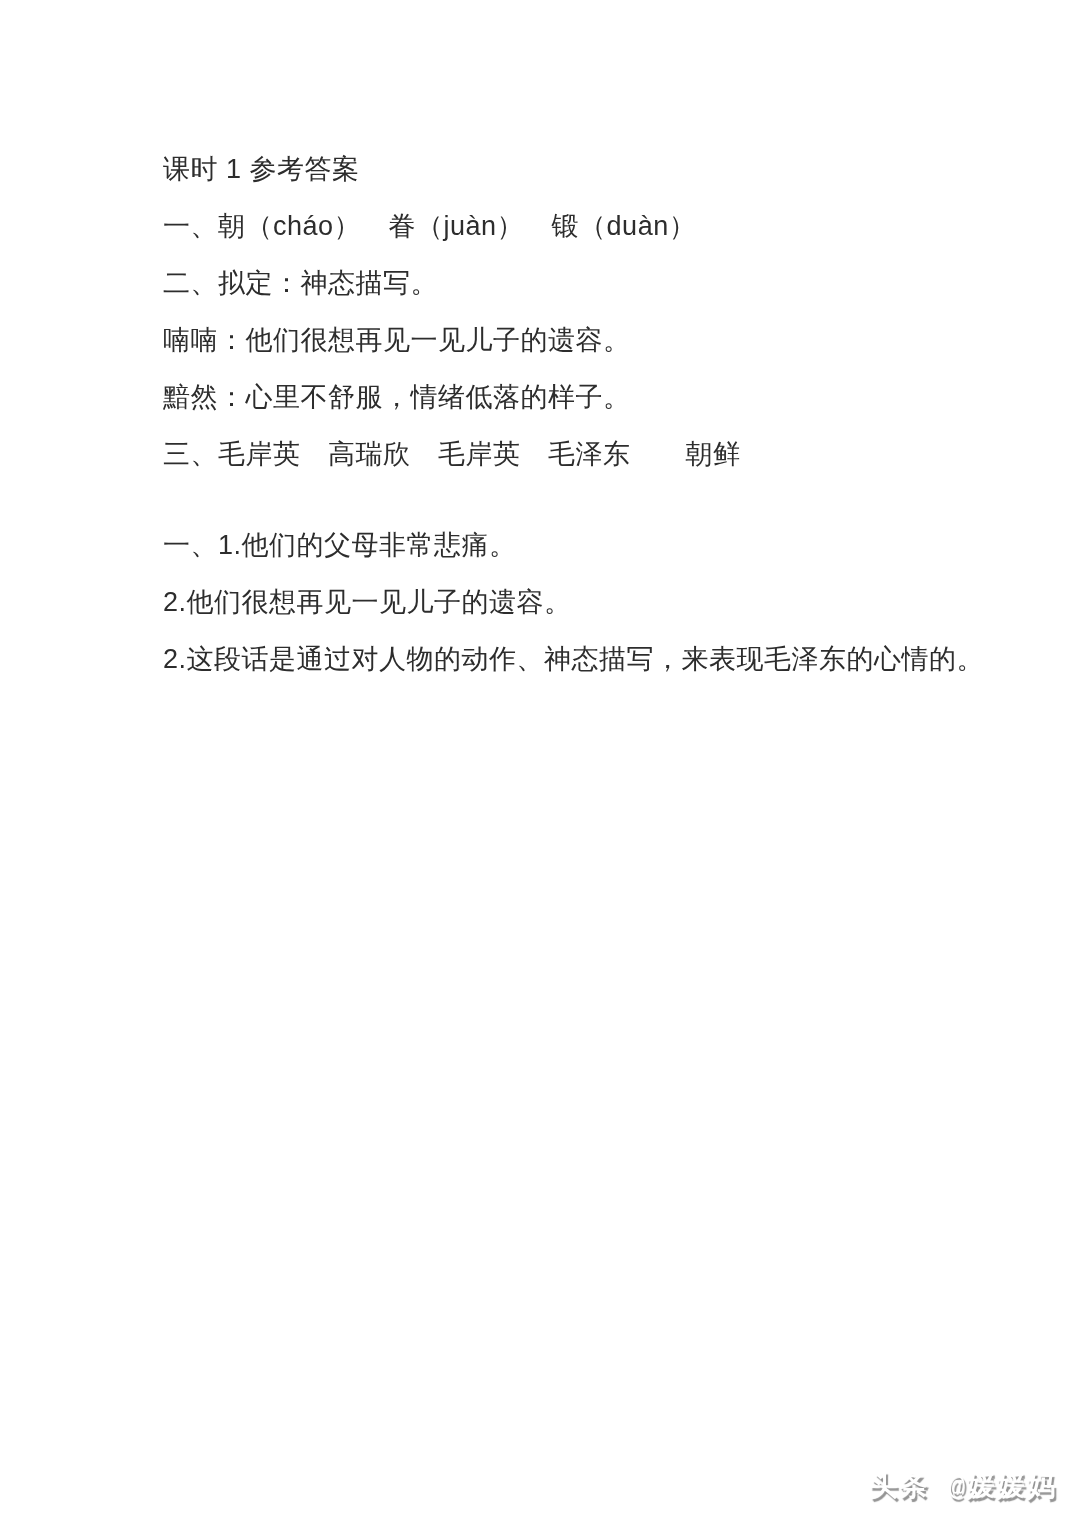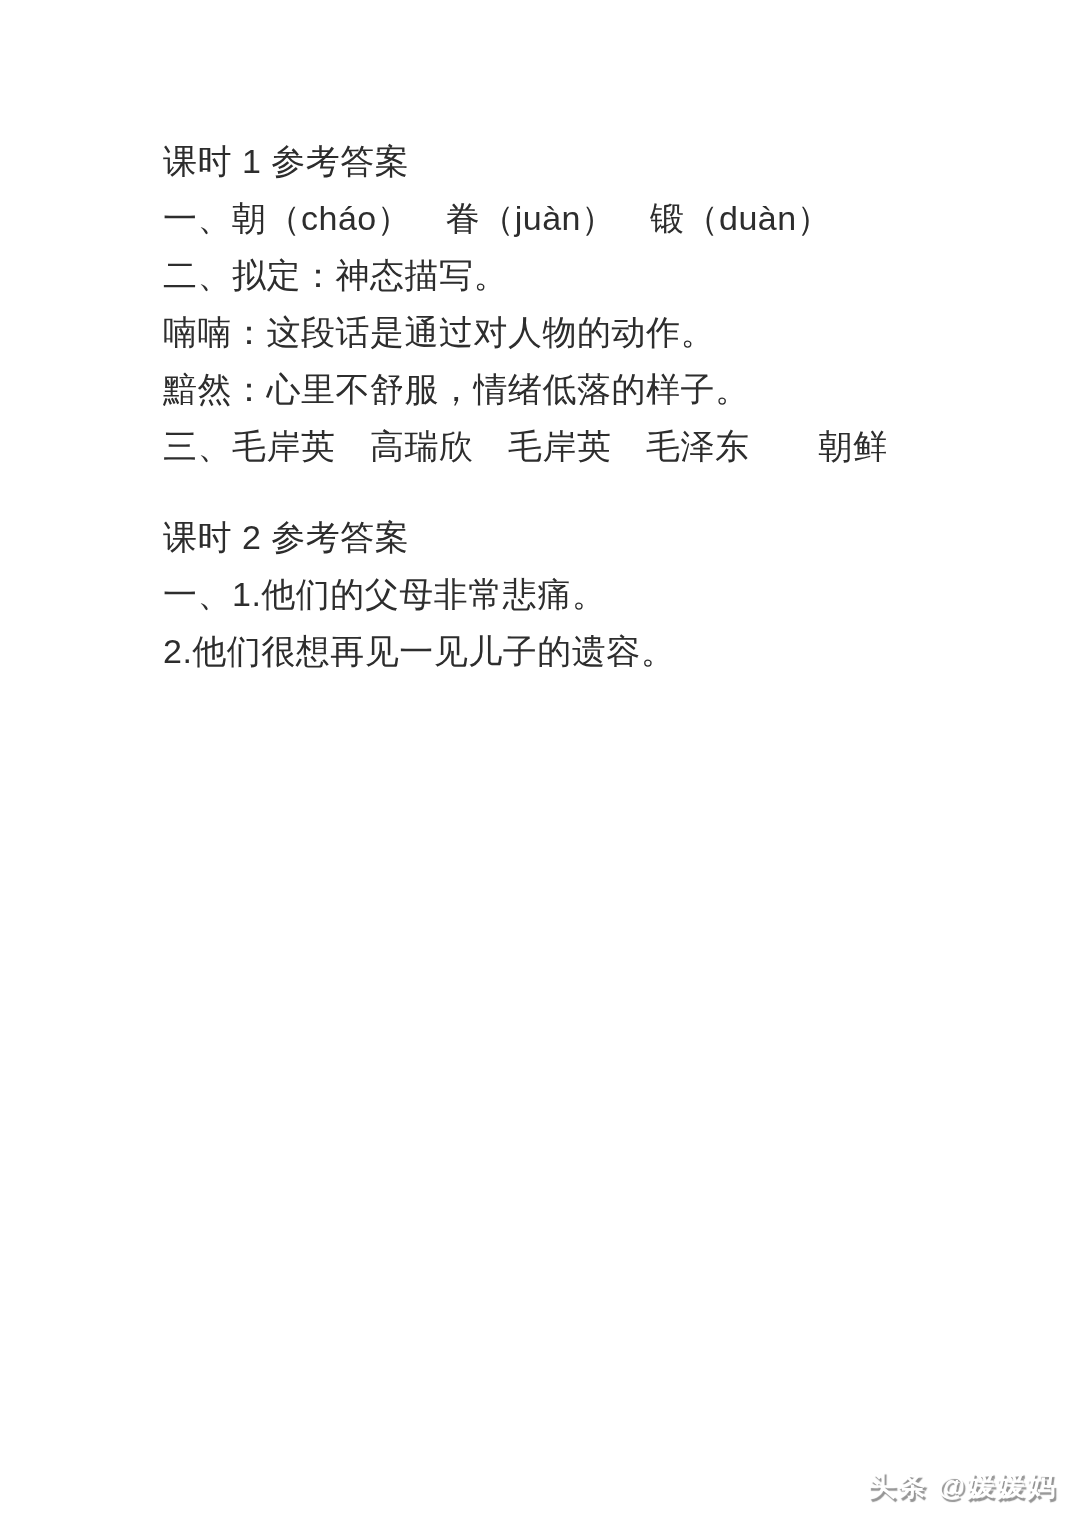--- a/index.html
+++ b/index.html
@@ -14,57 +14,57 @@
     font-family: "Liberation Sans", sans-serif;
     overflow: hidden;
   }
   .doc {
     position: absolute;
     left: 163px;
     top: 140px;
     width: 830px;
   }
   .doc-line {
-    margin: 4px 0 23px 0;
-    font-size: 34px;
+    margin: 12px 0 23px 0;
+    font-size: 27px;
     line-height: 34px;
     letter-spacing: 0.5px;
     color: var(--text-color, #2d2d2d);
     white-space: pre-wrap;
   }
   .section-2 {
     margin-top: 57px;
   }
   .watermark {
     position: absolute;
     right: 23px;
     bottom: 22px;
     font-size: 28px;
     font-weight: bold;
     letter-spacing: 2px;
     color: var(--wm-color, #ffffff);
     text-shadow: 2px 3px 1px var(--wm-shadow, #949494);
-    font-family: Liberation Sans, sans-serif;
+    font-family: Liberation Mono, monospace;
   }
 </style>
 </head>
 <body>
 
 <div class="doc">
 
   <section class="section-1">
     <p class="doc-line">课时 1 参考答案</p>
     <p class="doc-line">一、朝（cháo）　眷（juàn）　锻（duàn）</p>
     <p class="doc-line">二、拟定：神态描写。</p>
-    <p class="doc-line">喃喃：这段话是通过对人物的动作。</p>
+    <p class="doc-line">喃喃：他们很想再见一见儿子的遗容。</p>
     <p class="doc-line">黯然：心里不舒服，情绪低落的样子。</p>
     <p class="doc-line">三、毛岸英　高瑞欣　毛岸英　毛泽东　　朝鲜</p>
   </section>
 
   <section class="section-2">
-    <p class="doc-line">课时 2 参考答案</p>
     <p class="doc-line">一、1.他们的父母非常悲痛。</p>
     <p class="doc-line">2.他们很想再见一见儿子的遗容。</p>
+    <p class="doc-line">2.这段话是通过对人物的动作、神态描写，来表现毛泽东的心情的。</p>
   </section>
 
 </div>
 
 <div class="watermark">头条 @媛媛妈</div>
 
 </body></html>

